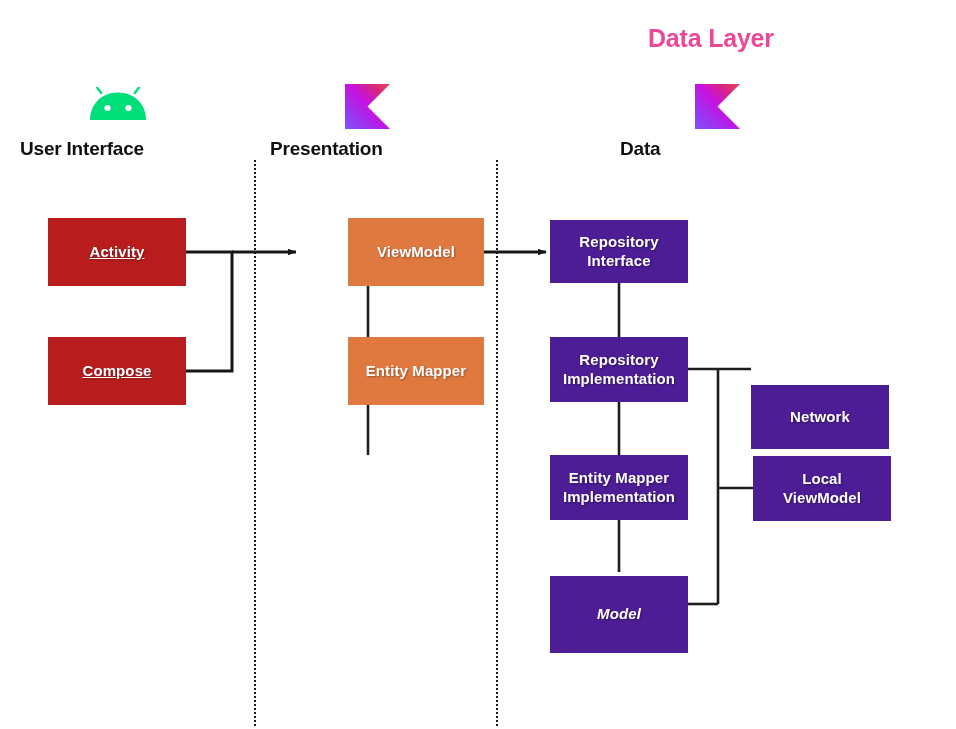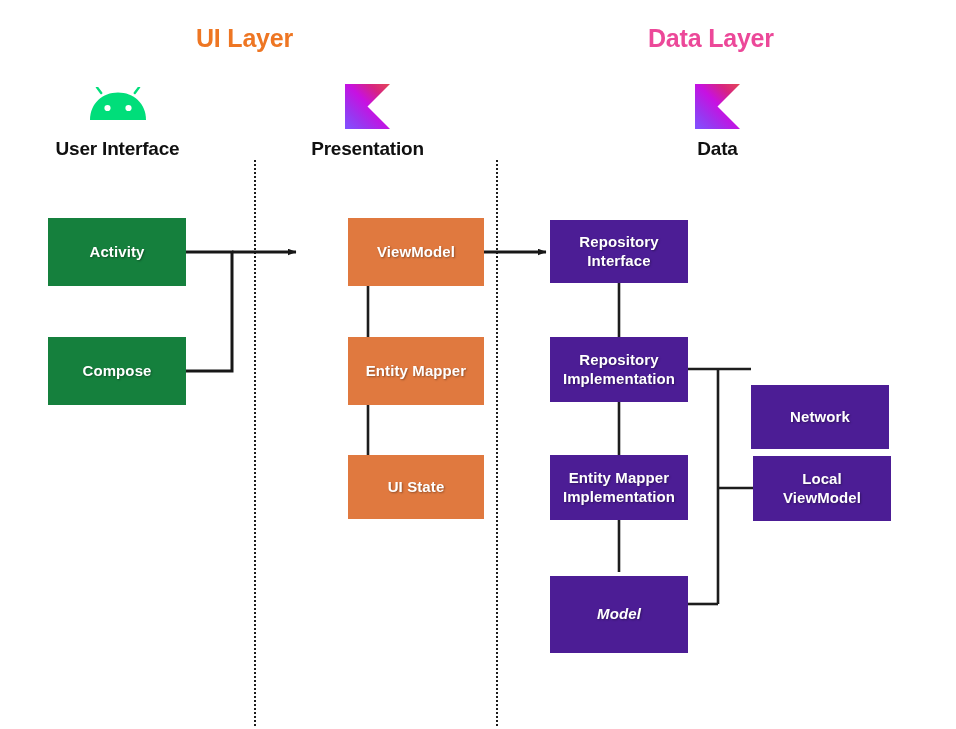--- a/index.html
+++ b/index.html
@@ -27,21 +27,20 @@
     font-weight: bold;
     letter-spacing: -0.2px;
     white-space: nowrap;
   }
   #title-ui-layer   { left: 196px; top: 24px; color: #EE7623; }
   #title-data-layer { left: 648px; top: 24px; color: #ec4899; }
 
   
   .col-header {
     position: absolute;
-    text-align: center;
   }
   .col-label {
     font-size: 19px;
     font-weight: bold;
     color: #101010;
     white-space: nowrap;
     letter-spacing: -0.2px;
   }
   #col-user-interface { left: 20px;  top: 80px; width: 195px; }
   #col-presentation   { left: 270px; top: 80px; width: 195px; }
@@ -73,21 +72,21 @@
     text-align: center;
     color: #ffffff;
     font-size: 15px;
     font-weight: bold;
     line-height: 1.25;
     letter-spacing: 0.1px;
     box-sizing: border-box;
     text-shadow: 1px 1px 2px rgba(0,0,0,0.35);
     z-index: 3;
   }
-  .node.green  { background: #15803d; }
+  .node.green  { background: #b91c1c; text-decoration: underline; }
   .node.orange { background: #E0793F; margin-left: 48px; }
   .node.purple { background: #82318A; }
   .node.purple { background: #4c1d95; }
 
   
   #node-activity { left: 48px;  top: 218px; width: 138px; height: 68px; }
   #node-compose  { left: 48px;  top: 337px; width: 138px; height: 68px; }
 
   
   #node-viewmodel     { left: 300px; top: 218px; width: 136px; height: 68px; }
@@ -121,21 +120,20 @@
     stroke: #1d1d1d;
     stroke-width: 2.6;
     fill: none;
   }
 </style>
 </head>
 <body>
 
 <div id="canvas">
 
-  <div class="layer-title" id="title-ui-layer">UI Layer</div>
   <div class="layer-title" id="title-data-layer">Data Layer</div>
 
   <div class="col-header" id="col-user-interface">
     <div class="logo-slot">
       <svg width="60" height="38" viewBox="0 0 60 38" aria-hidden="true">
         <g fill="#00DE7A">
           <path d="M13.2 6.0 L9.0 0.4" stroke="#00DE7A" stroke-width="2.4" stroke-linecap="round" fill="none"></path>
           <path d="M46.8 6.0 L51.0 0.4" stroke="#00DE7A" stroke-width="2.4" stroke-linecap="round" fill="none"></path>
           <path d="M2 33 C2 16.5 14.5 5.5 30 5.5 C45.5 5.5 58 16.5 58 33 Z"></path>
         </g>
@@ -208,21 +206,20 @@
     <path class="conn-thin" d="M718 369 V604"></path>
     <path class="conn-thin" d="M718 488 H753"></path>
     <path class="conn-thin" d="M688 604 H718"></path>
   </svg>
 
   <div class="node green" id="node-activity">Activity</div>
   <div class="node green" id="node-compose">Compose</div>
 
   <div class="node orange" id="node-viewmodel">ViewModel</div>
   <div class="node orange" id="node-entity-mapper">Entity Mapper</div>
-  <div class="node orange" id="node-ui-state">UI State</div>
 
   <div class="node purple" id="node-repo-interface">
     <span>
       <span>Repository</span><br>
       <span>Interface</span>
     </span>
   </div>
 
   <div class="node purple" id="node-repo-impl">
     <span>

